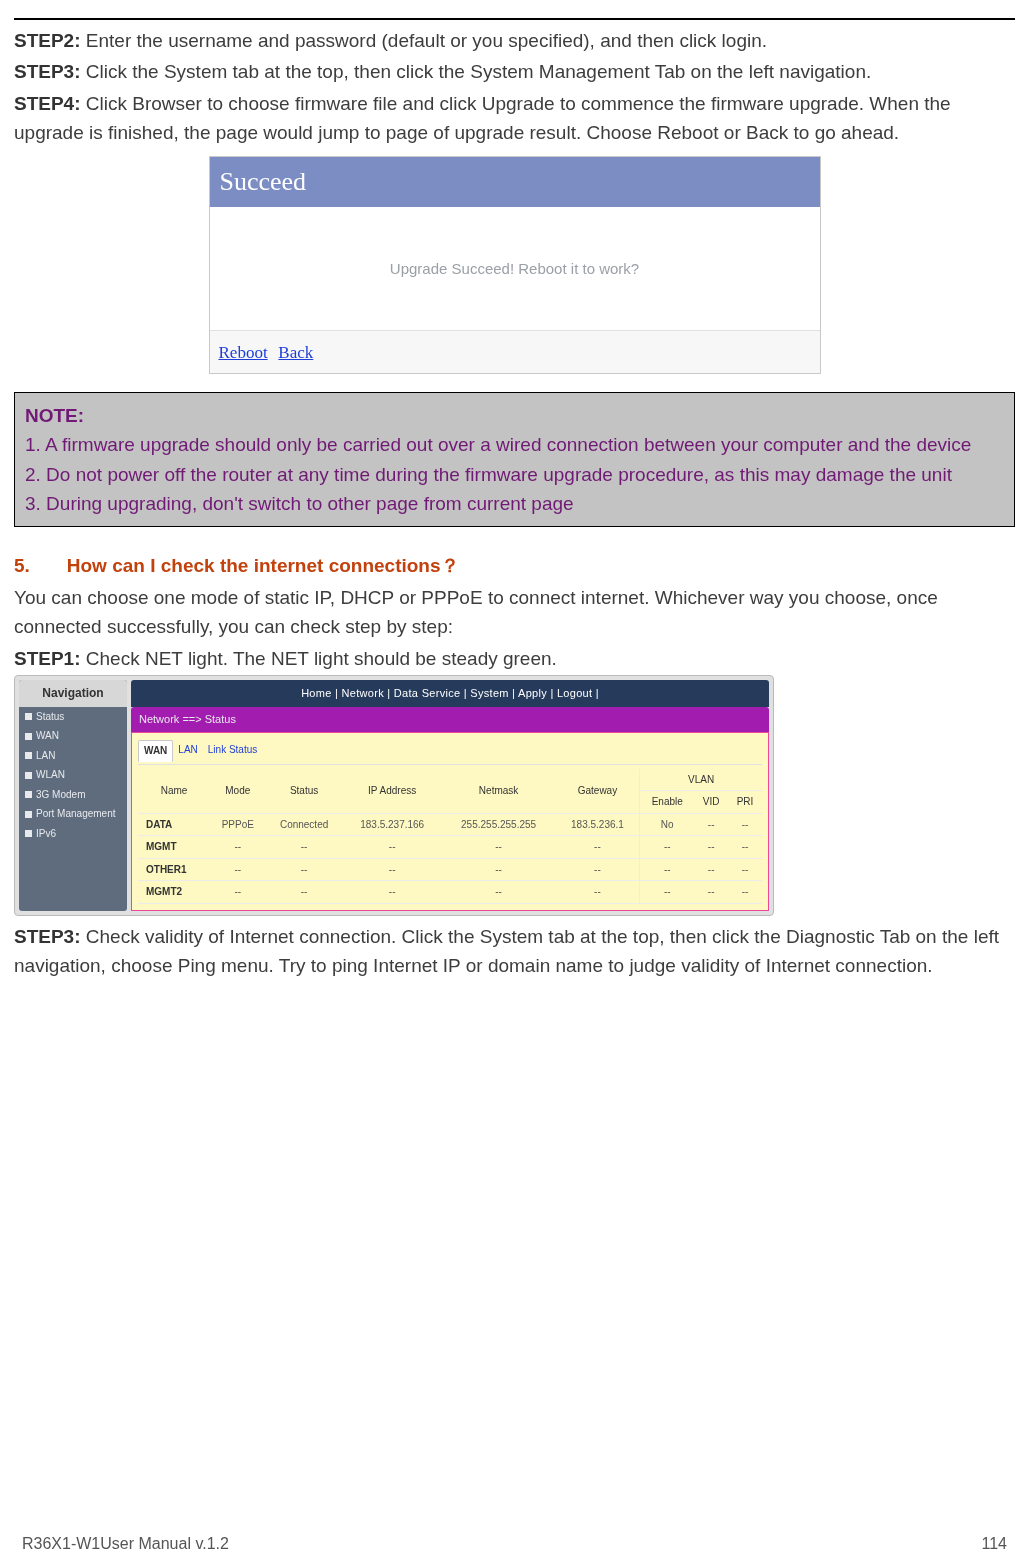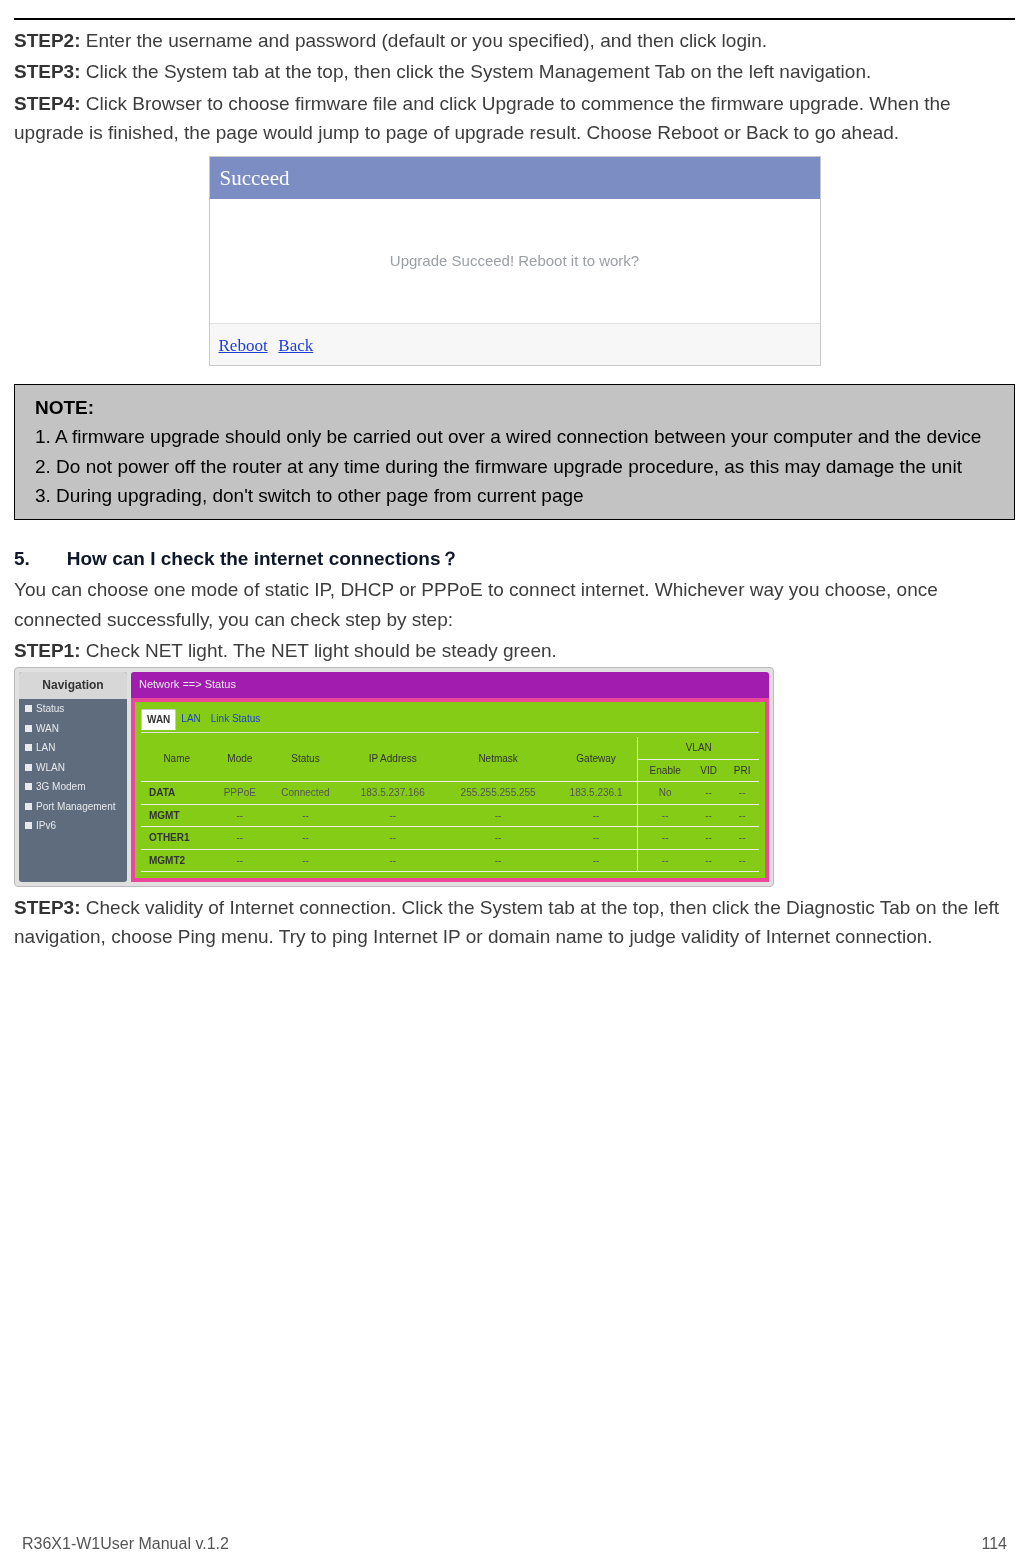--- a/index.html
+++ b/index.html
@@ -20,36 +20,36 @@
   .content {
     padding: 0 14px;
   }
   .step-label {
     font-weight: bold;
     color: #333;
   }
   p { margin: 0 0 2px 0; }
   .question-title {
     font-weight: bold;
-    color: #0f172a;
+    color: #c2410c;
     margin-top: 24px;
   }
   
   .succeed-box {
     width: 612px;
     margin: 8px auto 18px auto;
     border: 1px solid #c9c9c9;
     background: #fff;
     font-family: "Times New Roman", serif;
   }
   .succeed-title {
     background: #7b8dc3;
     color: #fff;
     padding: 5px 10px;
-    font-size: 21px;
+    font-size: 26px;
   }
   .succeed-msg {
     text-align: center;
     color: #9ba0a6;
     font-family: Verdana, Geneva, sans-serif;
     font-size: 15px;
     padding: 50px 10px;
   }
   .succeed-footer {
     border-top: 1px solid #e1e1e1;
@@ -61,22 +61,22 @@
     text-decoration: underline;
     font-family: "Times New Roman", serif;
     font-size: 17px;
     margin: 0 3px;
     cursor: pointer;
   }
   
   .note-box {
     border: 1px solid #000;
     background: #c3c3c3;
-    padding: 8px 20px;
-    color: #000000;
+    padding: 8px 10px;
+    color: #701a75;
     margin: 10px 0 16px 0;
   }
   .note-box .header { font-weight: bold; }
   
   .router-shot {
     width: 760px;
     margin: 0 0 6px 0;
     font-family: Arial, Helvetica, sans-serif;
     font-size: 11px;
   }
@@ -134,22 +134,22 @@
     flex-direction: column;
   }
   .router-breadcrumb {
     background: #a21caf;
     color: #e7e9ec;
     font-size: 11px;
     padding: 4px 8px;
     border-radius: 3px 3px 0 0;
   }
   .router-panel {
-    background: #84cc16;
-    border: 4px solid #ec4899;
+    background: #fef9c3;
+    border: 1px solid #ec4899;
     padding: 6px;
     flex: 1;
   }
   .router-tabs {
     font-size: 10px;
     color: #1f3ed8;
     padding-bottom: 3px;
     margin-bottom: 4px;
     border-bottom: 1px solid #e0e0e0;
   }
@@ -270,20 +270,21 @@
                   <span class="sq"></span>
                   <span>Port Management</span>
                 </div>
                 <div class="nav-item">
                   <span class="sq"></span>
                   <span>IPv6</span>
                 </div>
               </div>
       </div>
       <div class="router-main">
+        <div class="router-topbar">Home  | Network  | Data Service  | System  | Apply   | Logout  |</div>
         <div class="router-breadcrumb">Network ==&gt; Status</div>
         <div class="router-panel">
           <div class="router-tabs" id="router-tabs"><span class="active">WAN</span><span>LAN</span><span>Link Status</span></div>
           <table class="wan-table">
             <thead>
               <tr>
                 <th rowspan="2">Name</th>
                 <th rowspan="2">Mode</th>
                 <th rowspan="2">Status</th>
                 <th rowspan="2">IP Address</th>

